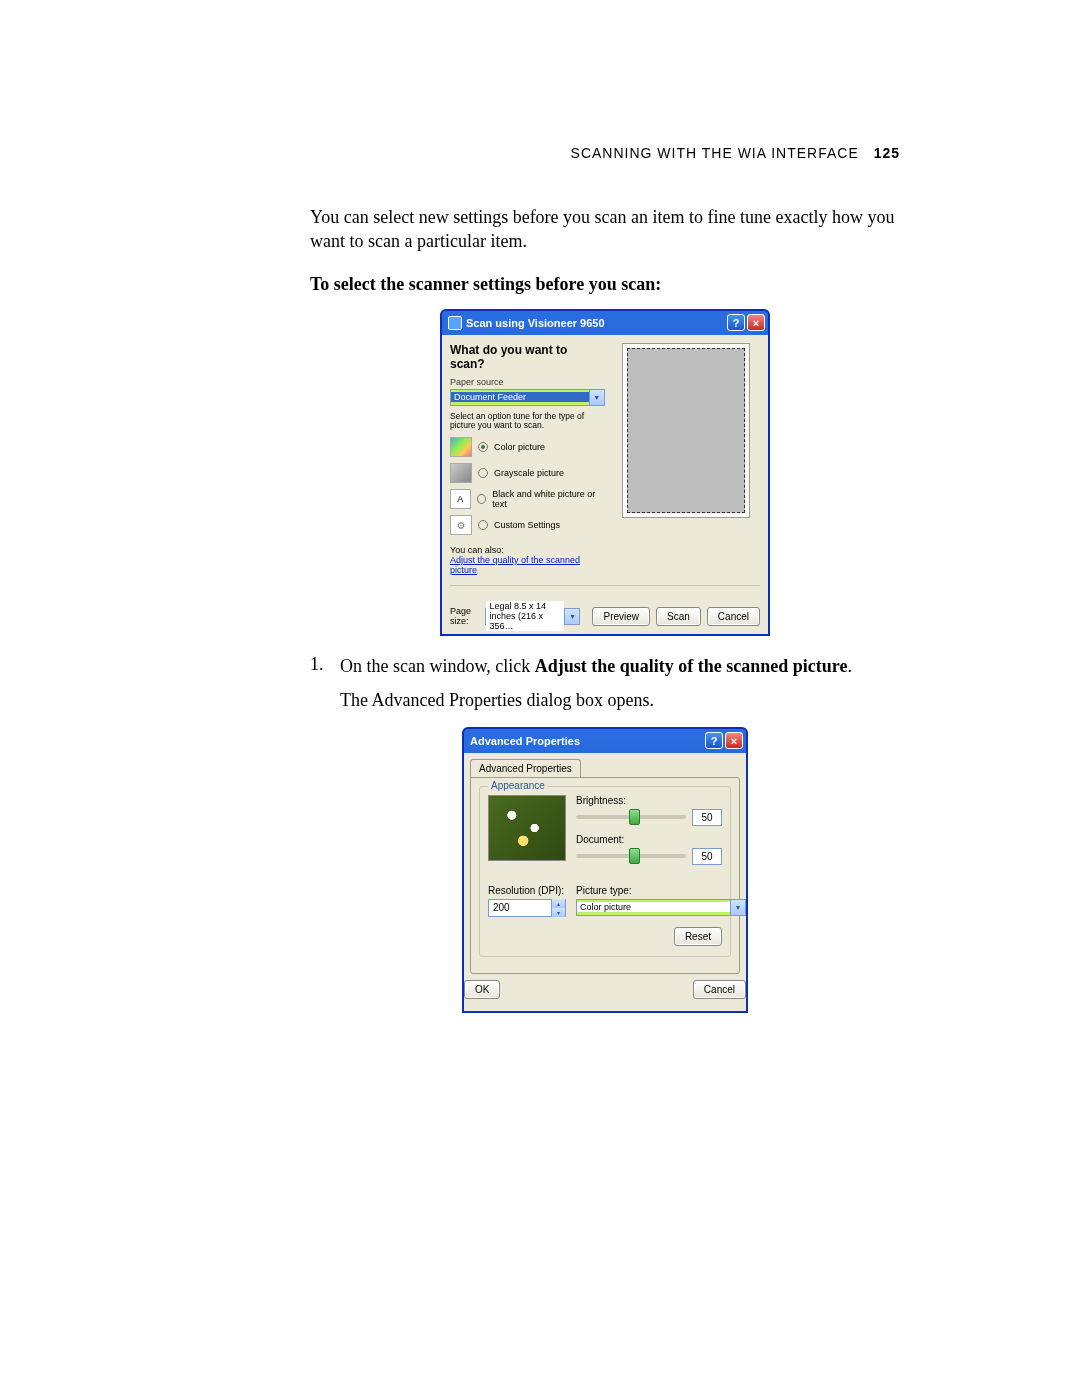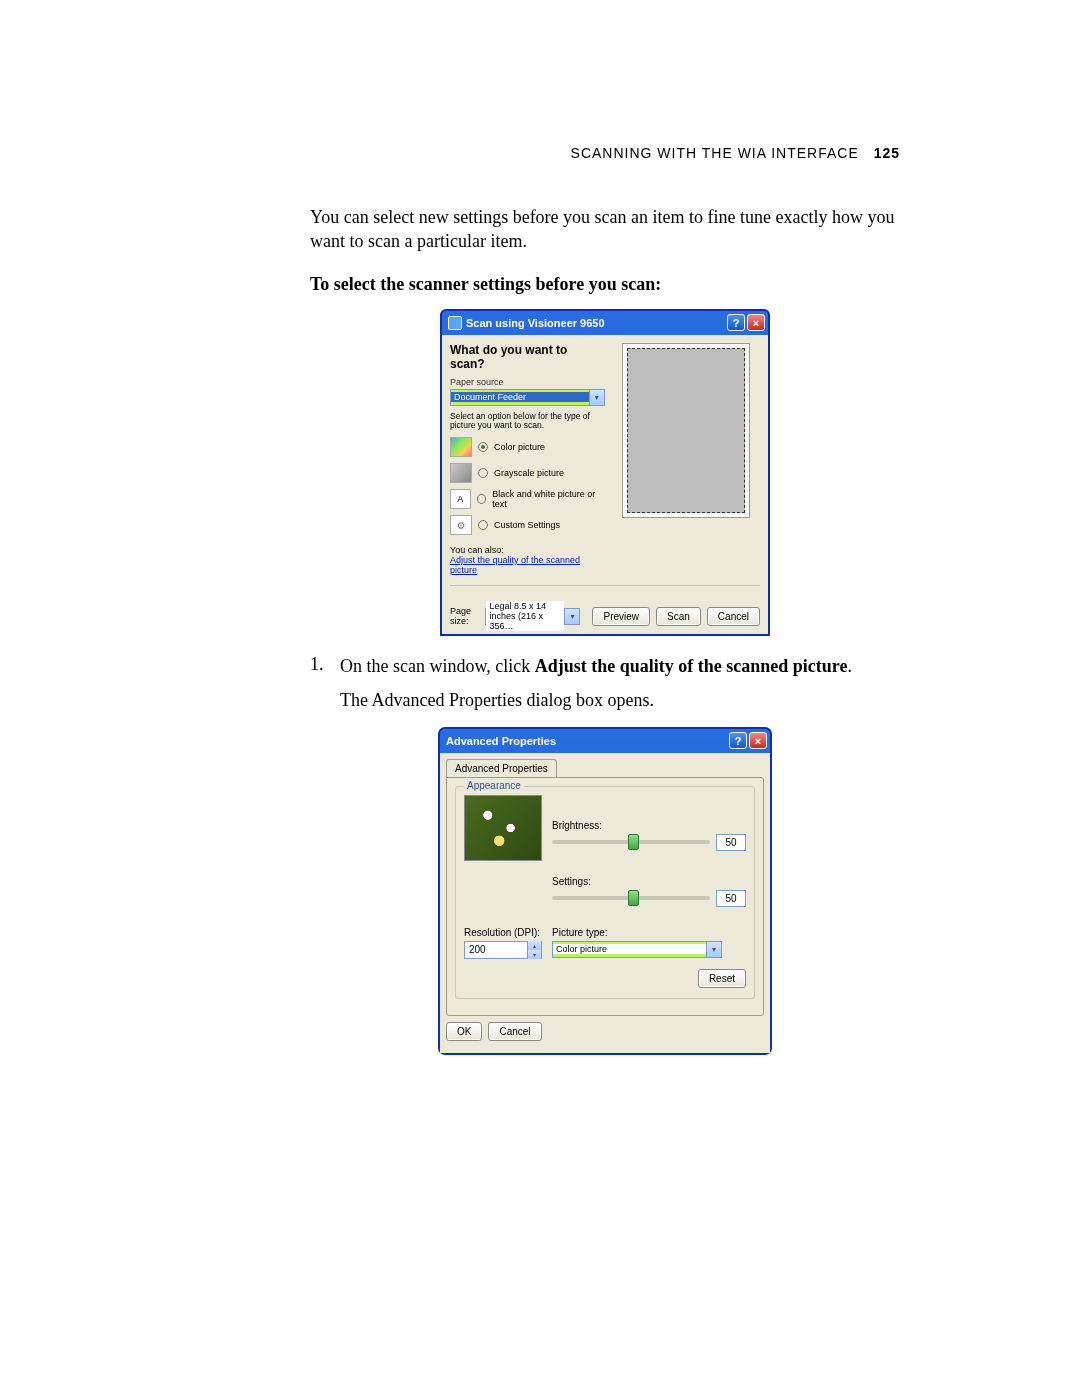--- a/index.html
+++ b/index.html
@@ -141,21 +141,21 @@
   .winfoot .xp-select{width:135px;}
   .winfoot .gap{flex:1;}
   .xp-btn {
     font-size:10px;height:19px;padding:0 10px;
     border:1px solid #888;border-radius:3px;
     background:linear-gradient(#fff,#e8e6d8);
     box-shadow:0 0 0 1px #fff inset;
   }
 
   
-  .win2 { width: 334px; border-radius: 7px; }
+  .win2 { width: 286px; }
   .tabbar { display:flex; padding:6px 6px 0; }
   .tab {
     font-size:10px;padding:3px 8px;background:#ece9d8;
     border:1px solid #9c9c8d;border-bottom:none;border-radius:3px 3px 0 0;
   }
   .tabpanel {
     margin:0 6px 6px;background:#ece9d8;border:1px solid #9c9c8d;
     padding:8px;border-radius:0 3px 3px 3px;
   }
   .group {
@@ -167,21 +167,21 @@
   .appear-row { display:flex; gap:10px; align-items:flex-start; }
   .thumbimg {
     width:78px;height:66px;border:1px solid #888;
     background:
       radial-gradient(circle at 30% 30%, #fff 0 6%, transparent 7%),
       radial-gradient(circle at 60% 50%, #fff 0 7%, transparent 8%),
       radial-gradient(circle at 45% 70%, #ffe070 0 8%, transparent 9%),
       linear-gradient(135deg,#4a6a1e,#2f4a12);
   }
   .sliders { flex:1; }
-  .slbl { font-size:10px; margin-bottom:3px;margin-top:25px; }
+  .slbl { font-size:10px; margin-bottom:3px; }
   .srow { display:flex; align-items:center; gap:6px; margin-bottom:8px; }
   .track {
     flex:1;height:4px;background:#c9c7b8;border-radius:2px;position:relative;
   }
   .track::before{content:"";position:absolute;left:48%;top:-6px;width:9px;height:14px;
     background:linear-gradient(#8ddf8d,#3faa3f);border:1px solid #2c7a2c;border-radius:2px;}
   .numbox {
     width:30px;height:17px;border:1px solid #7a9bd0;background:#fff;font-size:10px;
     display:flex;align-items:center;justify-content:center;
   }
@@ -189,21 +189,21 @@
   .field { display:flex; flex-direction:column; }
   .field .flabel { font-size:10px; margin-bottom:3px; }
   .spinner {
     width:78px;height:18px;border:1px solid #7a9bd0;background:#fff;display:flex;align-items:center;
   }
   .spinner span{flex:1;font-size:10px;padding:0 4px;}
   .spinbtns{display:flex;flex-direction:column;}
   .spinbtns div{width:14px;height:9px;border-left:1px solid #7a9bd0;background:linear-gradient(#cfe3ff,#a9caff);font-size:6px;display:flex;align-items:center;justify-content:center;color:#2a55a5;}
   .pt-select{width:170px;}
   .btnrow { display:flex; justify-content:flex-end; gap:6px; margin-top:10px; }
-  .btnrow2 { display:flex; justify-content:flex-start; gap:6px; padding:0 6px 8px; }
+  .btnrow2 { display:flex; justify-content:space-between; gap:6px; padding:0 0 8px; }
 </style>
 </head>
 <body>
 
 <div class="page-header">
   <span>SCANNING WITH THE WIA INTERFACE</span>
   <span class="page-number">125</span>
 </div>
 
 <div class="content">
@@ -221,21 +221,21 @@
       </div>
       <div class="winbody">
         <div class="scan-cols">
           <div class="scan-left">
             <div class="scan-q">What do you want to scan?</div>
             <div class="small-lbl">Paper source</div>
             <div class="xp-select">
               <div class="sel-val">Document Feeder</div>
               <div class="chev">▾</div>
             </div>
-            <div class="opt-note">Select an option below for the type of picture you want to scan.</div>
+            <div class="opt-note">Select an option tune for the type of picture you want to scan.</div>
 
             <div class="radio-row">
               <div class="thumb color"></div>
               <span class="radio checked"></span>
               <span class="radio-label">Color picture</span>
             </div>
             <div class="radio-row">
               <div class="thumb gray"></div>
               <span class="radio"></span>
               <span class="radio-label">Grayscale picture</span>
@@ -300,21 +300,21 @@
           <div class="group">
             <div class="group-title">Appearance</div>
             <div class="appear-row">
               <div class="thumbimg"></div>
               <div class="sliders">
                 <div class="slbl">Brightness:</div>
                 <div class="srow">
                   <div class="track"></div>
                   <div class="numbox">50</div>
                 </div>
-                <div class="slbl">Settings:</div>
+                <div class="slbl">Document:</div>
                 <div class="srow">
                   <div class="track"></div>
                   <div class="numbox">50</div>
                 </div>
               </div>
             </div>
             <div class="rowpair">
               <div class="field">
                 <div class="flabel">Resolution (DPI):</div>
                 <div class="spinner">

